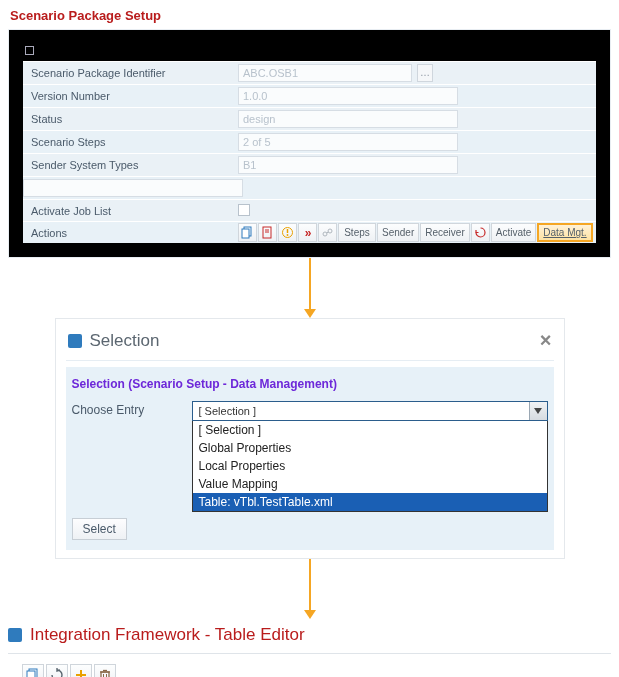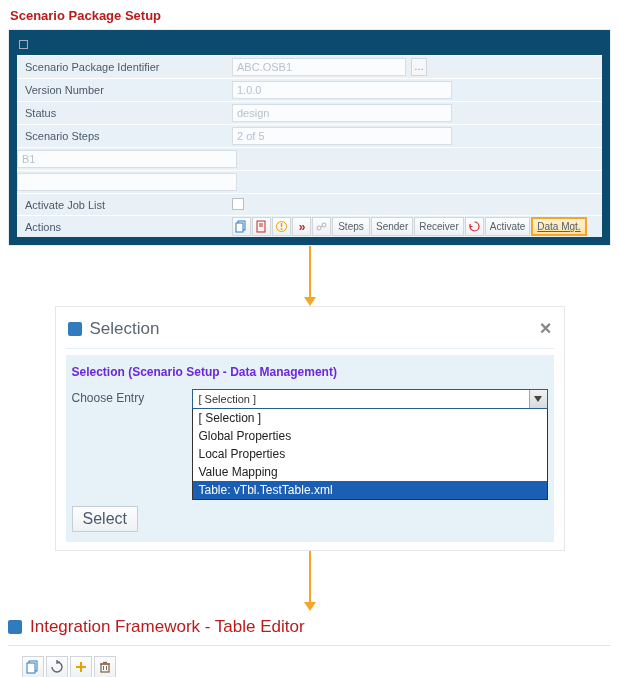--- a/index.html
+++ b/index.html
@@ -12,22 +12,22 @@
     padding: 4px;
   }
   .section-title {
     font-weight: bold;
     font-size: 13px;
     color: #b91c1c;
     padding: 4px 6px 6px 6px;
   }
   .setup-panel {
     border: 1px solid #e8edf2;
-    background: #0c4a6e;
-    padding: 8px;
+    background: #000000;
+    padding: 14px;
     margin: 0 4px;
   }
   .tiny-toggle {
     width: 9px;
     height: 9px;
     border: 1px solid #aab;
     display: inline-block;
     margin: 2px 0 4px 2px;
   }
   .form-row {
@@ -189,21 +189,21 @@
   }
   .sel-opt { padding:2px 6px; font-size:12px; color:#222; }
   .sel-opt.selected { background:#1a5fb4; color:#fff; }
   .select-btn {
     margin-top:6px;
     display:inline-block;
     padding:3px 10px;
     border:1px solid #c7ced5;
     background:linear-gradient(#fdfdfe,#eef1f4);
     color:#4a5a6a;
-    font-size:16px;
+    font-size:12px;
   }
 
   
   .te-title-wrap { display:flex; align-items:center; padding: 6px 4px; }
   .te-title { font-size:17px; color:#b91c1c; }
   .hr { border:none; border-top:1px solid #dfe4e9; margin: 2px 4px 10px 4px; }
   .te-panel { margin: 6px 18px 10px 18px; }
   .te-toolbar { display:flex; gap:2px; margin-bottom:6px; }
   .tool-btn {
     width:22px;height:22px;
@@ -248,20 +248,21 @@
     <div class="fld-label">Status</div>
     <div class="fld-input"><input type="text" disabled="" value="design" style=""></div>
   </div>
 
   <div class="form-row alt">
     <div class="fld-label">Scenario Steps</div>
     <div class="fld-input"><input type="text" disabled="" value="2 of 5" style=""></div>
   </div>
 
   <div class="form-row">
+    <div class="fld-label">Sender System Types</div>
     <div class="fld-input"><input type="text" disabled="" value="B1" style=""></div>
   </div>
 
   <div class="form-row alt">
     <div class="fld-input"><input type="text" disabled="" value="" style=""></div>
   </div>
 
   <div class="form-row">
     <div class="fld-label">Activate Job List</div>
     <div class="fld-input"><span class="checkbox-sq"></span></div>

